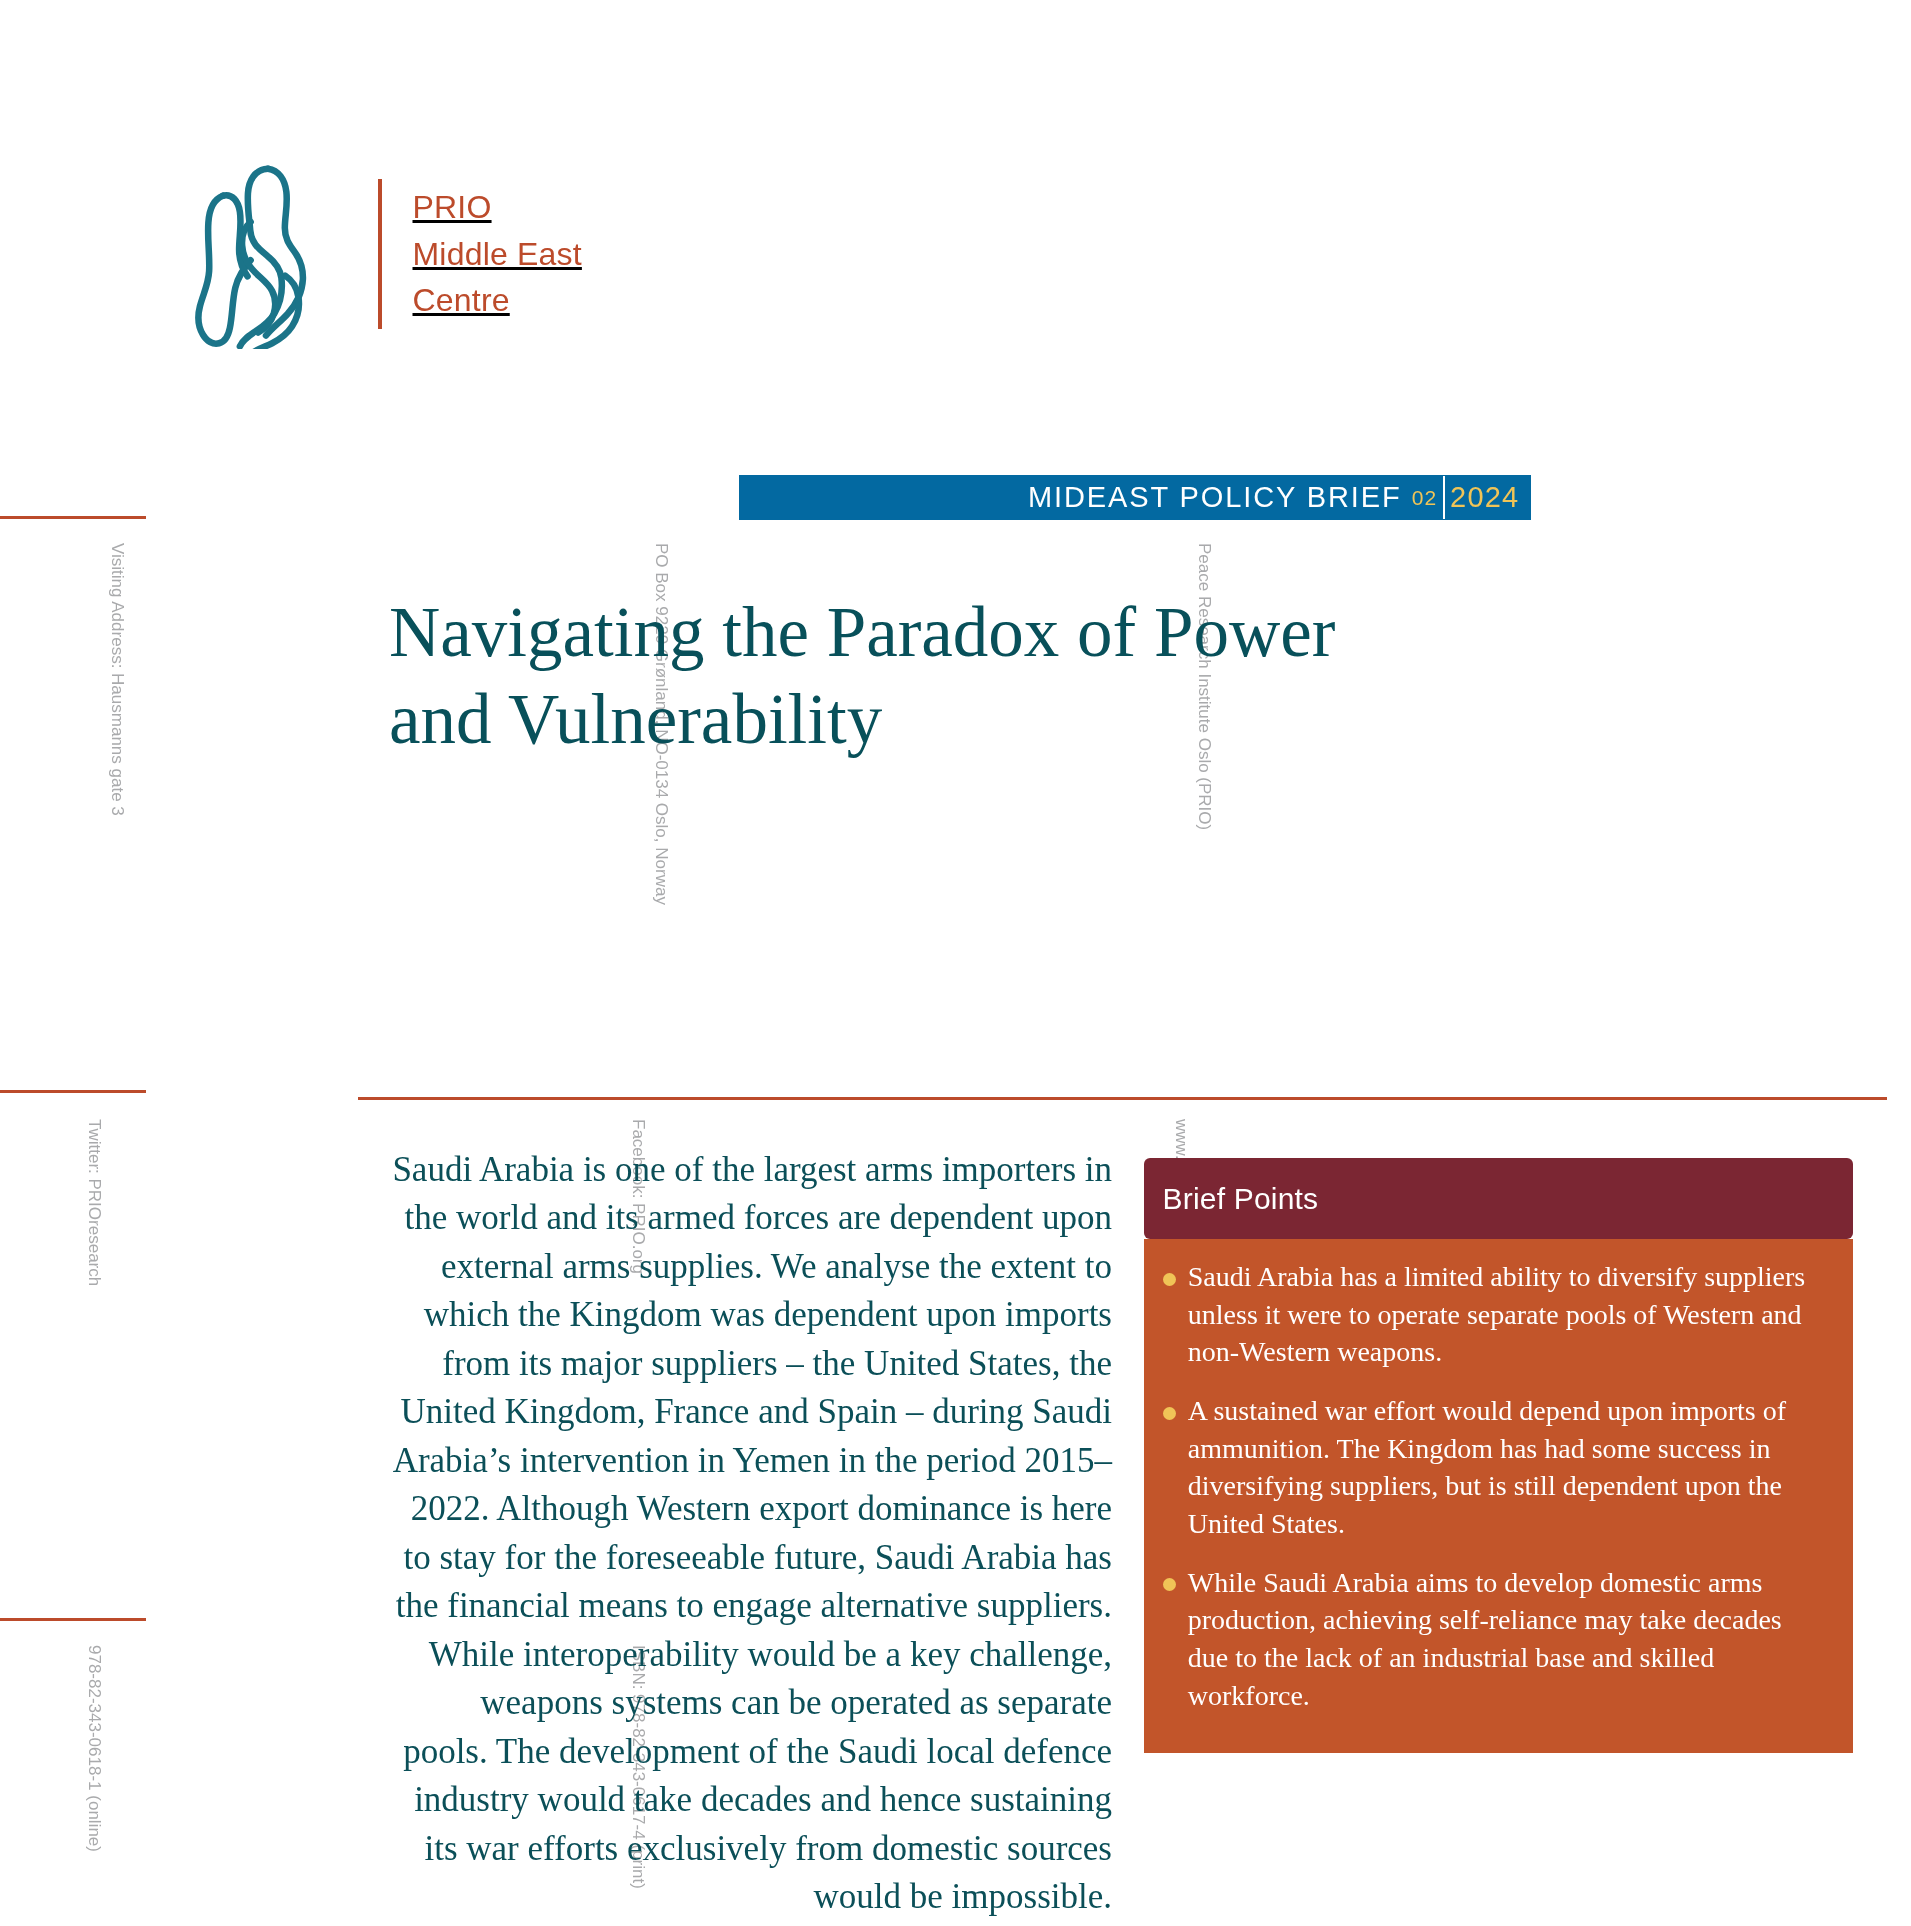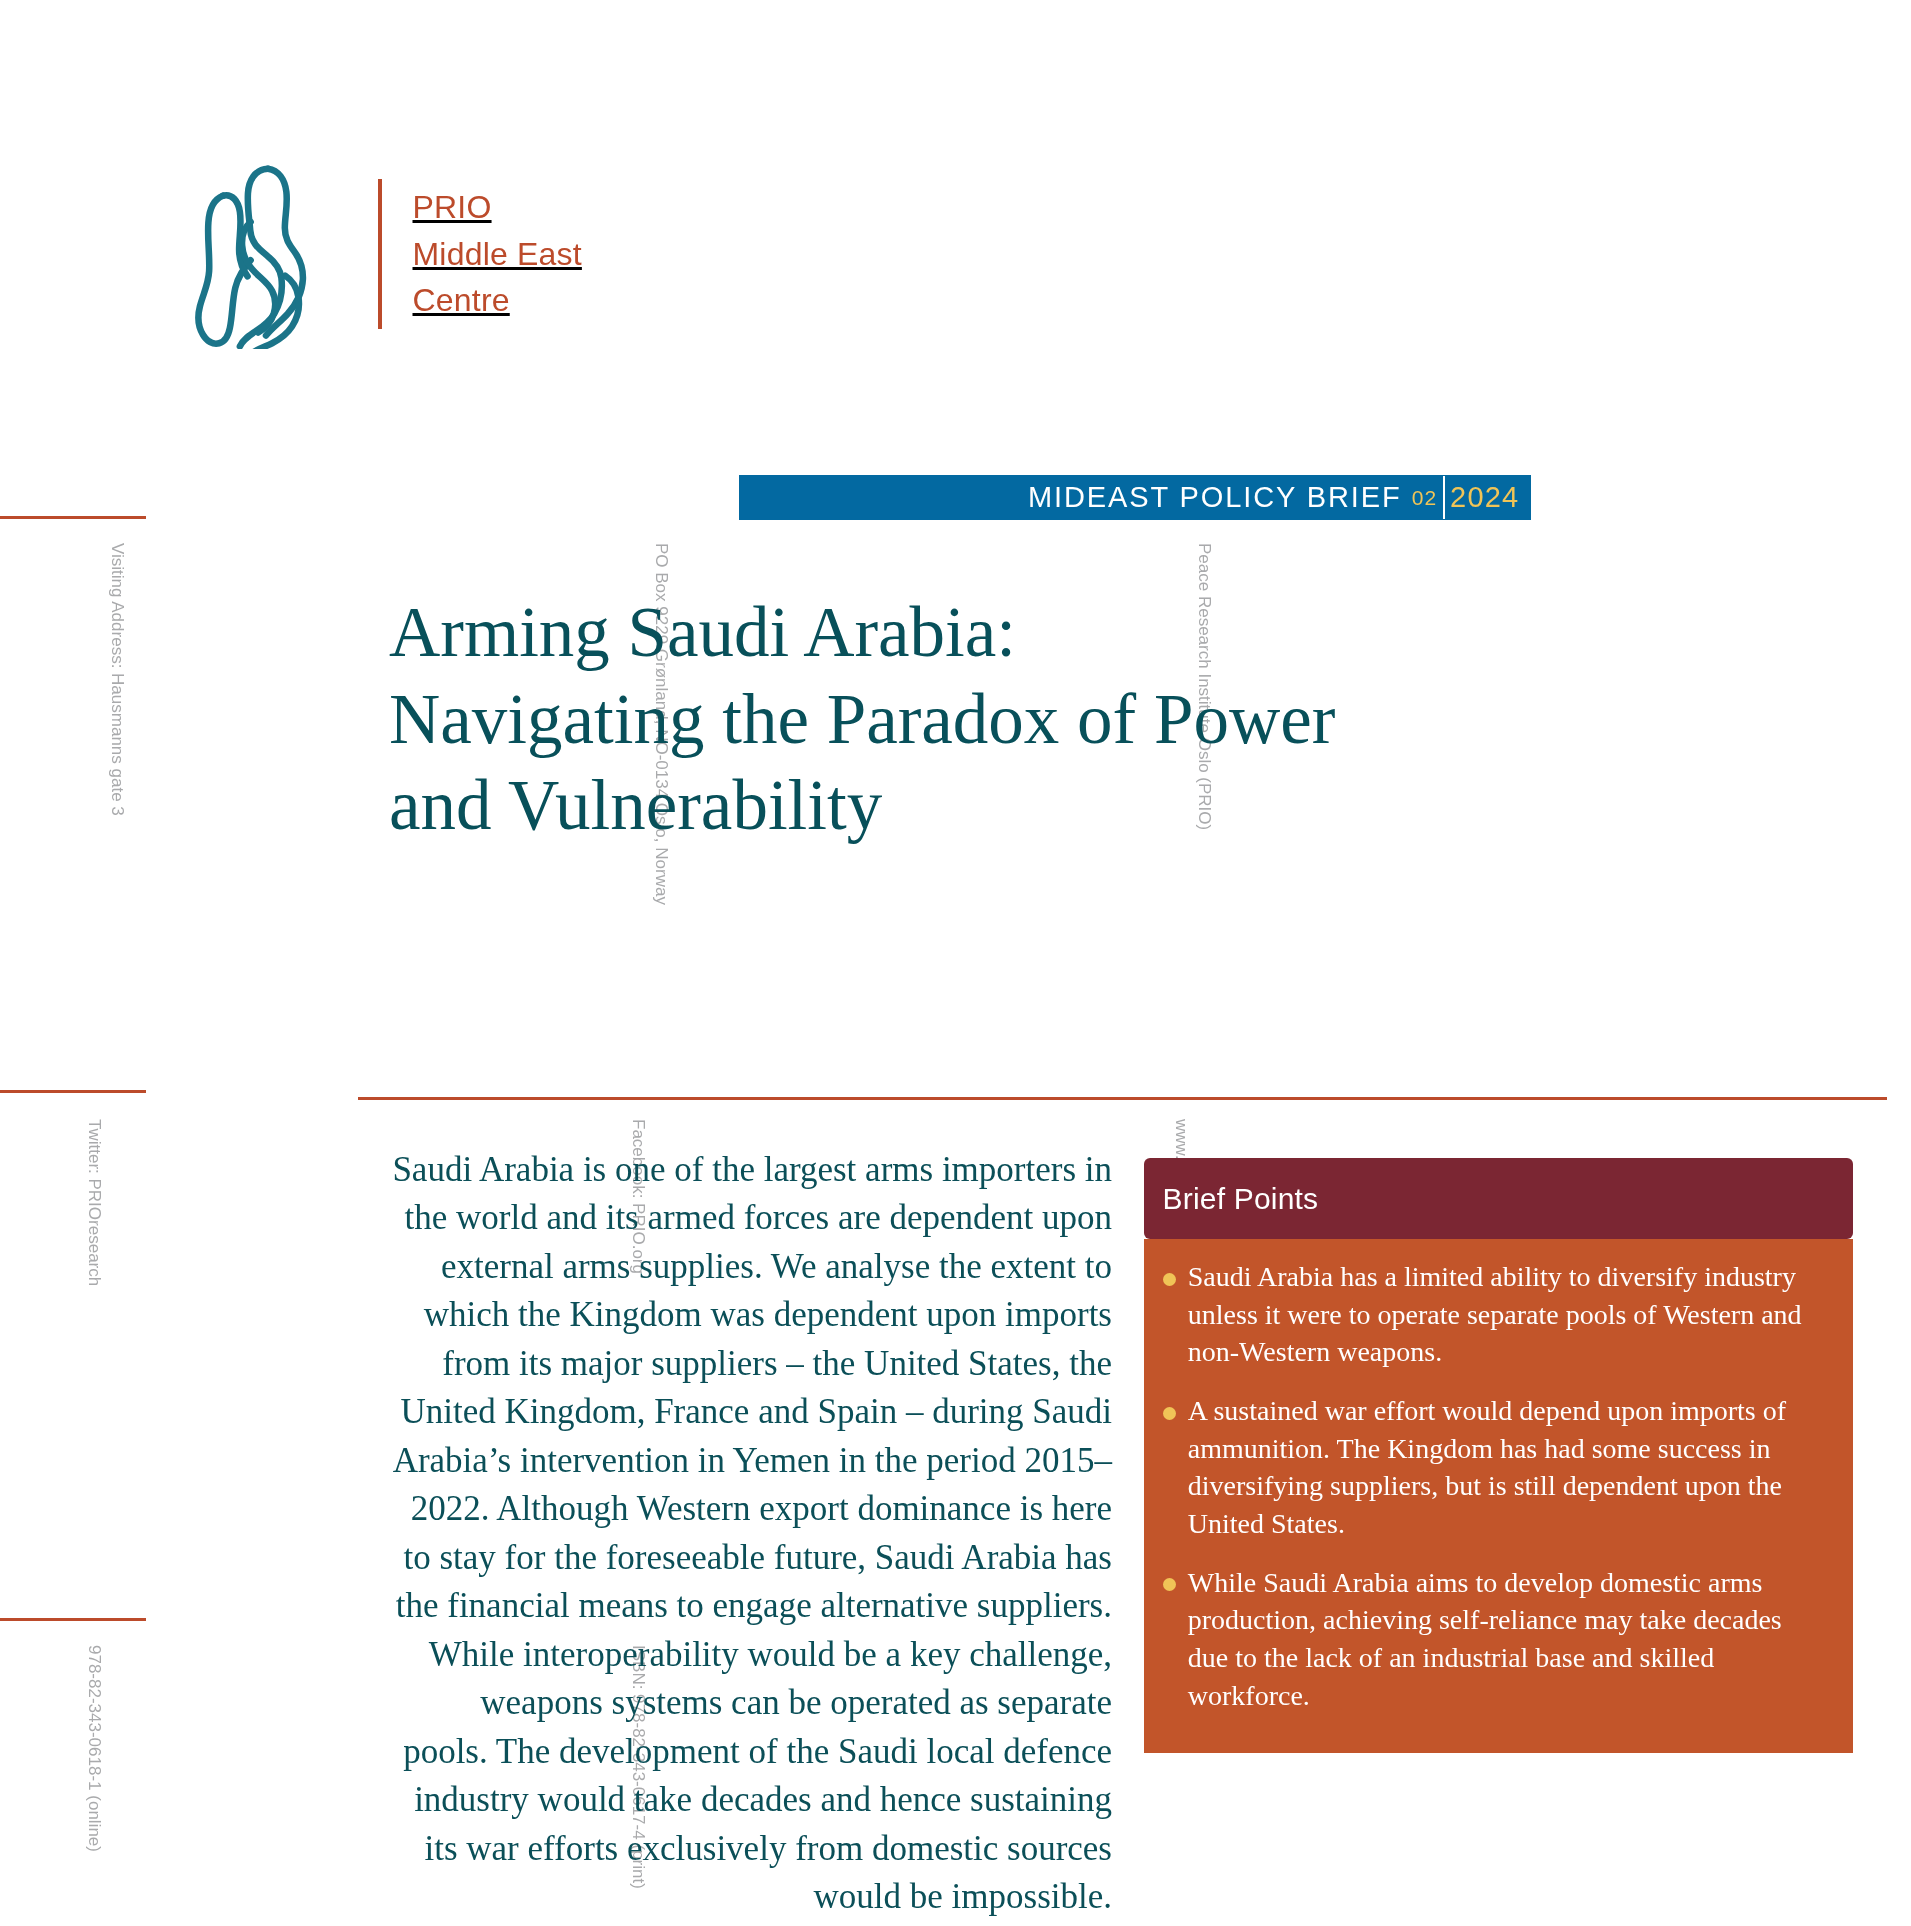--- a/index.html
+++ b/index.html
@@ -263,37 +263,36 @@
 </div>
 
 <div id="banner">
   <span id="banner-label">MIDEAST POLICY BRIEF</span>
   <span id="banner-issue">02</span>
   <span id="banner-sep"></span>
   <span id="banner-year">2024</span>
 </div>
 
 <h1 id="title">
-  <span class="tline">Arming Saudi Arabia:</span>
   <span class="tline">Navigating the Paradox of Power</span>
   <span class="tline">and Vulnerability</span>
 </h1>
 
 <div id="rule-main"></div>
 
 <p id="abstract">Saudi Arabia is one of the largest arms importers in the world and its armed forces are dependent upon external arms supplies. We analyse the extent to which the Kingdom was dependent upon imports from its major suppliers – the United States, the United Kingdom, France and Spain – during Saudi Arabia’s intervention in Yemen in the period 2015–2022. Although Western export dominance is here to stay for the foreseeable future, Saudi Arabia has the financial means to engage alternative suppliers. While interoperability would be a key challenge, weapons systems can be operated as separate pools. The development of the Saudi local defence industry would take decades and hence sustaining its war efforts exclusively from domestic sources would be impossible.</p>
 
 <section id="brief-box">
   <div id="brief-header">
     <span id="brief-header-title">Brief Points</span>
   </div>
   <div id="brief-body">
     <div class="brief-item">
       <span class="brief-bullet"></span>
-      <span class="brief-text">Saudi Arabia has a limited ability to diversify industry unless it were to operate separate pools of Western and non-Western weapons.</span>
+      <span class="brief-text">Saudi Arabia has a limited ability to diversify suppliers unless it were to operate separate pools of Western and non-Western weapons.</span>
     </div>
     <div class="brief-item">
       <span class="brief-bullet"></span>
       <span class="brief-text">A sustained war effort would depend upon imports of ammunition. The Kingdom has had some success in diversifying suppliers, but is still dependent upon the United States.</span>
     </div>
     <div class="brief-item">
       <span class="brief-bullet"></span>
       <span class="brief-text">While Saudi Arabia aims to develop domestic arms production, achieving self-reliance may take decades due to the lack of an industrial base and skilled workforce.</span>
     </div>
   </div>

